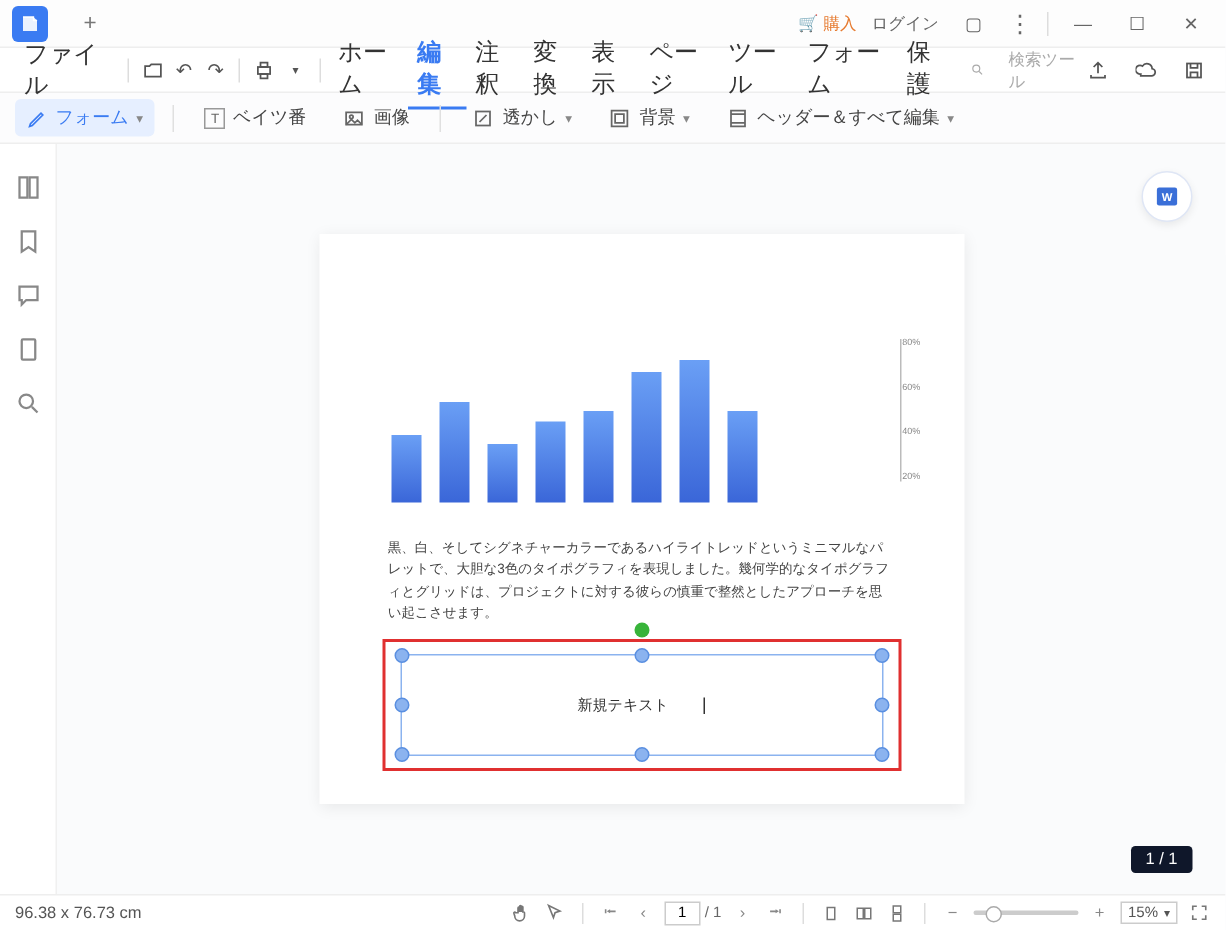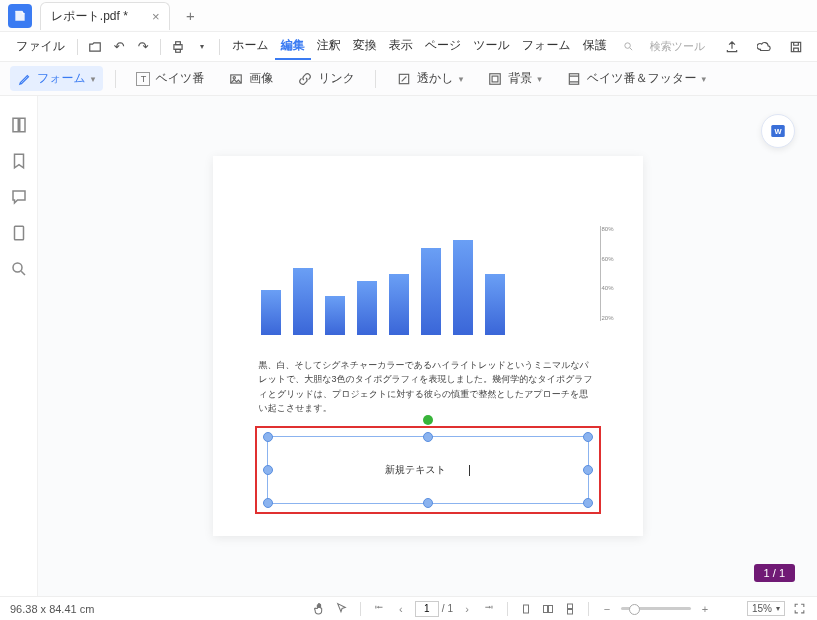--- a/index.html
+++ b/index.html
@@ -13,21 +13,21 @@
 .tab-close { font-size: 13px; color: #888; cursor: pointer; }
 .newtab { margin-left: 10px; font-size: 15px; color: #777; cursor: pointer; width: 20px; text-align: center; }
 .title-right { margin-left: auto; display: flex; align-items: center; gap: 10px; padding-right: 10px; }
 .title-right .txt { font-size: 11px; color: #666; }
 .title-right .cart { color: #e67a2f; font-size: 11px; }
 .win-btn { width: 26px; height: 26px; display: flex; align-items: center; justify-content: center; color: #666; font-size: 12px; }
 .kebab { font-size: 16px; color: #666; }
 
 
 .menubar { height: 30px; display: flex; align-items: center; gap: 2px; padding: 0 10px; border-bottom: 1px solid #eee; }
-.menubar .mitem { padding: 4px 6px; font-size: 12px; color: #333; cursor: pointer; }
+.menubar .mitem { padding: 4px 6px; font-size: 16px; color: #333; cursor: pointer; }
 .menubar .mitem.active { color: #3a7bf2; border-bottom: 2px solid #3a7bf2; font-weight: 600; }
 .menubar .sep { width: 1px; height: 16px; background: #ddd; margin: 0 4px; }
 .menubar .iconbtn { width: 22px; height: 22px; display: flex; align-items: center; justify-content: center; color: #555; cursor: pointer; font-size: 13px; }
 .menubar .search { margin-left: 8px; color: #aaa; font-size: 11px; display: flex; align-items: center; gap: 16px; }
 .menubar .right-icons { margin-left: auto; display: flex; gap: 10px; }
 
 
 .toolbar { height: 34px; display: flex; align-items: center; gap: 8px; padding: 0 10px; border-bottom: 1px solid #eee; background: #fcfcfd; }
 .tool { display: flex; align-items: center; gap: 5px; padding: 4px 8px; font-size: 12px; color: #444; cursor: pointer; border-radius: 4px; }
 .tool.edit { background: #e6efff; color: #3a7bf2; font-weight: 500; }
@@ -61,53 +61,59 @@
 .h-tl { left: -5px; top: -5px; } .h-tm { left: calc(50% - 5px); top: -5px; } .h-tr { right: -5px; top: -5px; }
 .h-ml { left: -5px; top: calc(50% - 5px); } .h-mr { right: -5px; top: calc(50% - 5px); }
 .h-bl { left: -5px; bottom: -5px; } .h-bm { left: calc(50% - 5px); bottom: -5px; } .h-br { right: -5px; bottom: -5px; }
 .rot { position: absolute; left: calc(50% - 5px); top: -22px; width: 10px; height: 10px; background: #38b43a; border-radius: 50%; }
 
 
 .word-fab { position: absolute; right: 22px; top: 18px; width: 34px; height: 34px; border-radius: 50%; background: #fff; border: 1px solid #dfe6f5; display: flex; align-items: center; justify-content: center; box-shadow: 0 2px 6px rgba(0,0,0,.08); }
 .word-fab svg { width: 18px; height: 18px; }
 
 
-.page-ind { position: absolute; right: 22px; bottom: 14px; background: #701a75; color: #fff; font-size: 11px; padding: 3px 10px; border-radius: 3px; }
+.page-ind { position: absolute; right: 22px; bottom: 14px; background: #0f172a; color: #fff; font-size: 11px; padding: 3px 10px; border-radius: 3px; }
 
 
 .status { height: 24px; display: flex; align-items: center; padding: 0 10px; border-top: 1px solid #eee; font-size: 11px; color: #555; gap: 8px; }
 .status .left { }
 .status .center { margin-left: auto; display: flex; align-items: center; gap: 6px; }
 .status .pager { display: flex; align-items: center; gap: 3px; }
 .pager input { width: 24px; height: 16px; border: 1px solid #ccc; font-size: 10px; text-align: center; }
 .pager .tot { font-size: 10px; color: #666; }
 .status .nav { width: 16px; text-align: center; color: #888; cursor: pointer; }
 .status .sep2 { width: 1px; height: 14px; background: #ddd; margin: 0 4px; }
 .slider { width: 70px; height: 3px; background: #ccc; border-radius: 2px; position: relative; }
 .slider::after { content: ""; position: absolute; left: 8px; top: -3px; width: 9px; height: 9px; background: #fff; border: 1px solid #aaa; border-radius: 50%; }
-.zoom-sel { border: 1px solid #ccc; font-size: 10px; padding: 1px 4px; display: flex; align-items: center; gap: 4px; margin-left: 28px; }
+.zoom-sel { border: 1px solid #ccc; font-size: 10px; padding: 1px 4px; display: flex; align-items: center; gap: 4px; }
 .sbicon { width: 16px; height: 16px; display: flex; align-items: center; justify-content: center; color: #777; }
 
 svg { display: block; }
 </style>
 </head>
 <body>
 
 <div class="titlebar">
   <div class="app-icon">
     <svg viewBox="0 0 24 24">
         <path d="M4 4h12l4 4v12H4z" fill="#fff" opacity=".9"></path>
         <path d="M4 4h12v4h4" fill="none" stroke="#fff" stroke-width="1.5"></path>
       </svg>
   </div>
-  <div class="tab">
-    <span>レポート.pdf *</span>
-    <span class="tab-close">×</span>
-  </div>
   <div class="newtab">+</div>
+  <div class="title-right">
+    <span class="cart">🛒 <span>購入</span></span>
+    <span class="txt">ログイン</span>
+    <span class="win-btn">▢</span>
+    <span class="kebab">⋮</span>
+    <span class="sep" style="width:1px;height:16px;background:#ddd"></span>
+    <span class="win-btn">―</span>
+    <span class="win-btn">☐</span>
+    <span class="win-btn">✕</span>
+  </div>
 </div>
 
 <div class="menubar">
   <span class="mitem">ファイル</span>
   <span class="sep"></span>
   <span class="iconbtn">
       <svg width="14" height="14" viewBox="0 0 24 24" fill="none" stroke="currentColor" stroke-width="2">
         <path d="M3 7h5l2-2h11v14H3z"></path>
       </svg>
     </span>
@@ -177,28 +183,20 @@
   <div class="tool">
     <span class="ticon">
         <svg width="14" height="14" viewBox="0 0 24 24" fill="none" stroke="currentColor" stroke-width="2">
           <rect x="3" y="5" width="18" height="14"></rect>
           <circle cx="9" cy="10" r="2"></circle>
           <path d="M3 19l6-6 4 4 3-3 5 5"></path>
         </svg>
       </span>
     <span>画像</span>
   </div>
-  <div class="tool">
-    <span class="ticon">
-        <svg width="14" height="14" viewBox="0 0 24 24" fill="none" stroke="currentColor" stroke-width="2">
-          <path d="M10 14a5 5 0 0 1 0-7l3-3a5 5 0 0 1 7 7l-2 2M14 10a5 5 0 0 1 0 7l-3 3a5 5 0 0 1-7-7l2-2"></path>
-        </svg>
-      </span>
-    <span>リンク</span>
-  </div>
   <span class="tsep"></span>
   <div class="tool">
     <span class="ticon">
         <svg width="14" height="14" viewBox="0 0 24 24" fill="none" stroke="currentColor" stroke-width="2">
           <rect x="4" y="4" width="16" height="16"></rect>
           <path d="M8 16l8-8"></path>
         </svg>
       </span>
     <span>透かし</span>
     <span class="chev">▾</span>
@@ -213,21 +211,21 @@
     <span>背景</span>
     <span class="chev">▾</span>
   </div>
   <div class="tool">
     <span class="ticon">
         <svg width="14" height="14" viewBox="0 0 24 24" fill="none" stroke="currentColor" stroke-width="2">
           <rect x="4" y="3" width="16" height="18"></rect>
           <path d="M4 7h16M4 17h16"></path>
         </svg>
       </span>
-    <span>ベイツ番＆フッター</span>
+    <span>ヘッダー＆すべて編集</span>
     <span class="chev">▾</span>
   </div>
 </div>
 
 <div class="main">
   <div class="left-rail">
     <svg class="ricon" viewBox="0 0 24 24" fill="none" stroke="currentColor" stroke-width="2">
         <rect x="4" y="3" width="7" height="18"></rect>
         <rect x="13" y="3" width="7" height="18"></rect>
       </svg>
@@ -299,21 +297,21 @@
             <span style="border-right:1px solid #333;height:11px;display:inline-block;margin-left:1px"></span>
         </div>
       </div>
     </div>
 
     <div class="page-ind">1 / 1</div>
   </div>
 </div>
 
 <div class="status">
-  <span class="left">96.38 x 84.41 cm</span>
+  <span class="left">96.38 x 76.73 cm</span>
   <div class="center">
     <span class="sbicon">
         <svg width="13" height="13" viewBox="0 0 24 24" fill="none" stroke="currentColor" stroke-width="2">
           <path d="M8 12V6a1 1 0 0 1 2 0v5V4a1 1 0 0 1 2 0v7V5a1 1 0 0 1 2 0v7a1 1 0 0 1 2 0v4a6 6 0 0 1-12 0l-1-3a1 1 0 0 1 2-1z"></path>
         </svg>
       </span>
     <span class="sbicon">
         <svg width="13" height="13" viewBox="0 0 24 24" fill="none" stroke="currentColor" stroke-width="2">
           <path d="M5 3l14 7-6 2-2 6z"></path>
         </svg>

